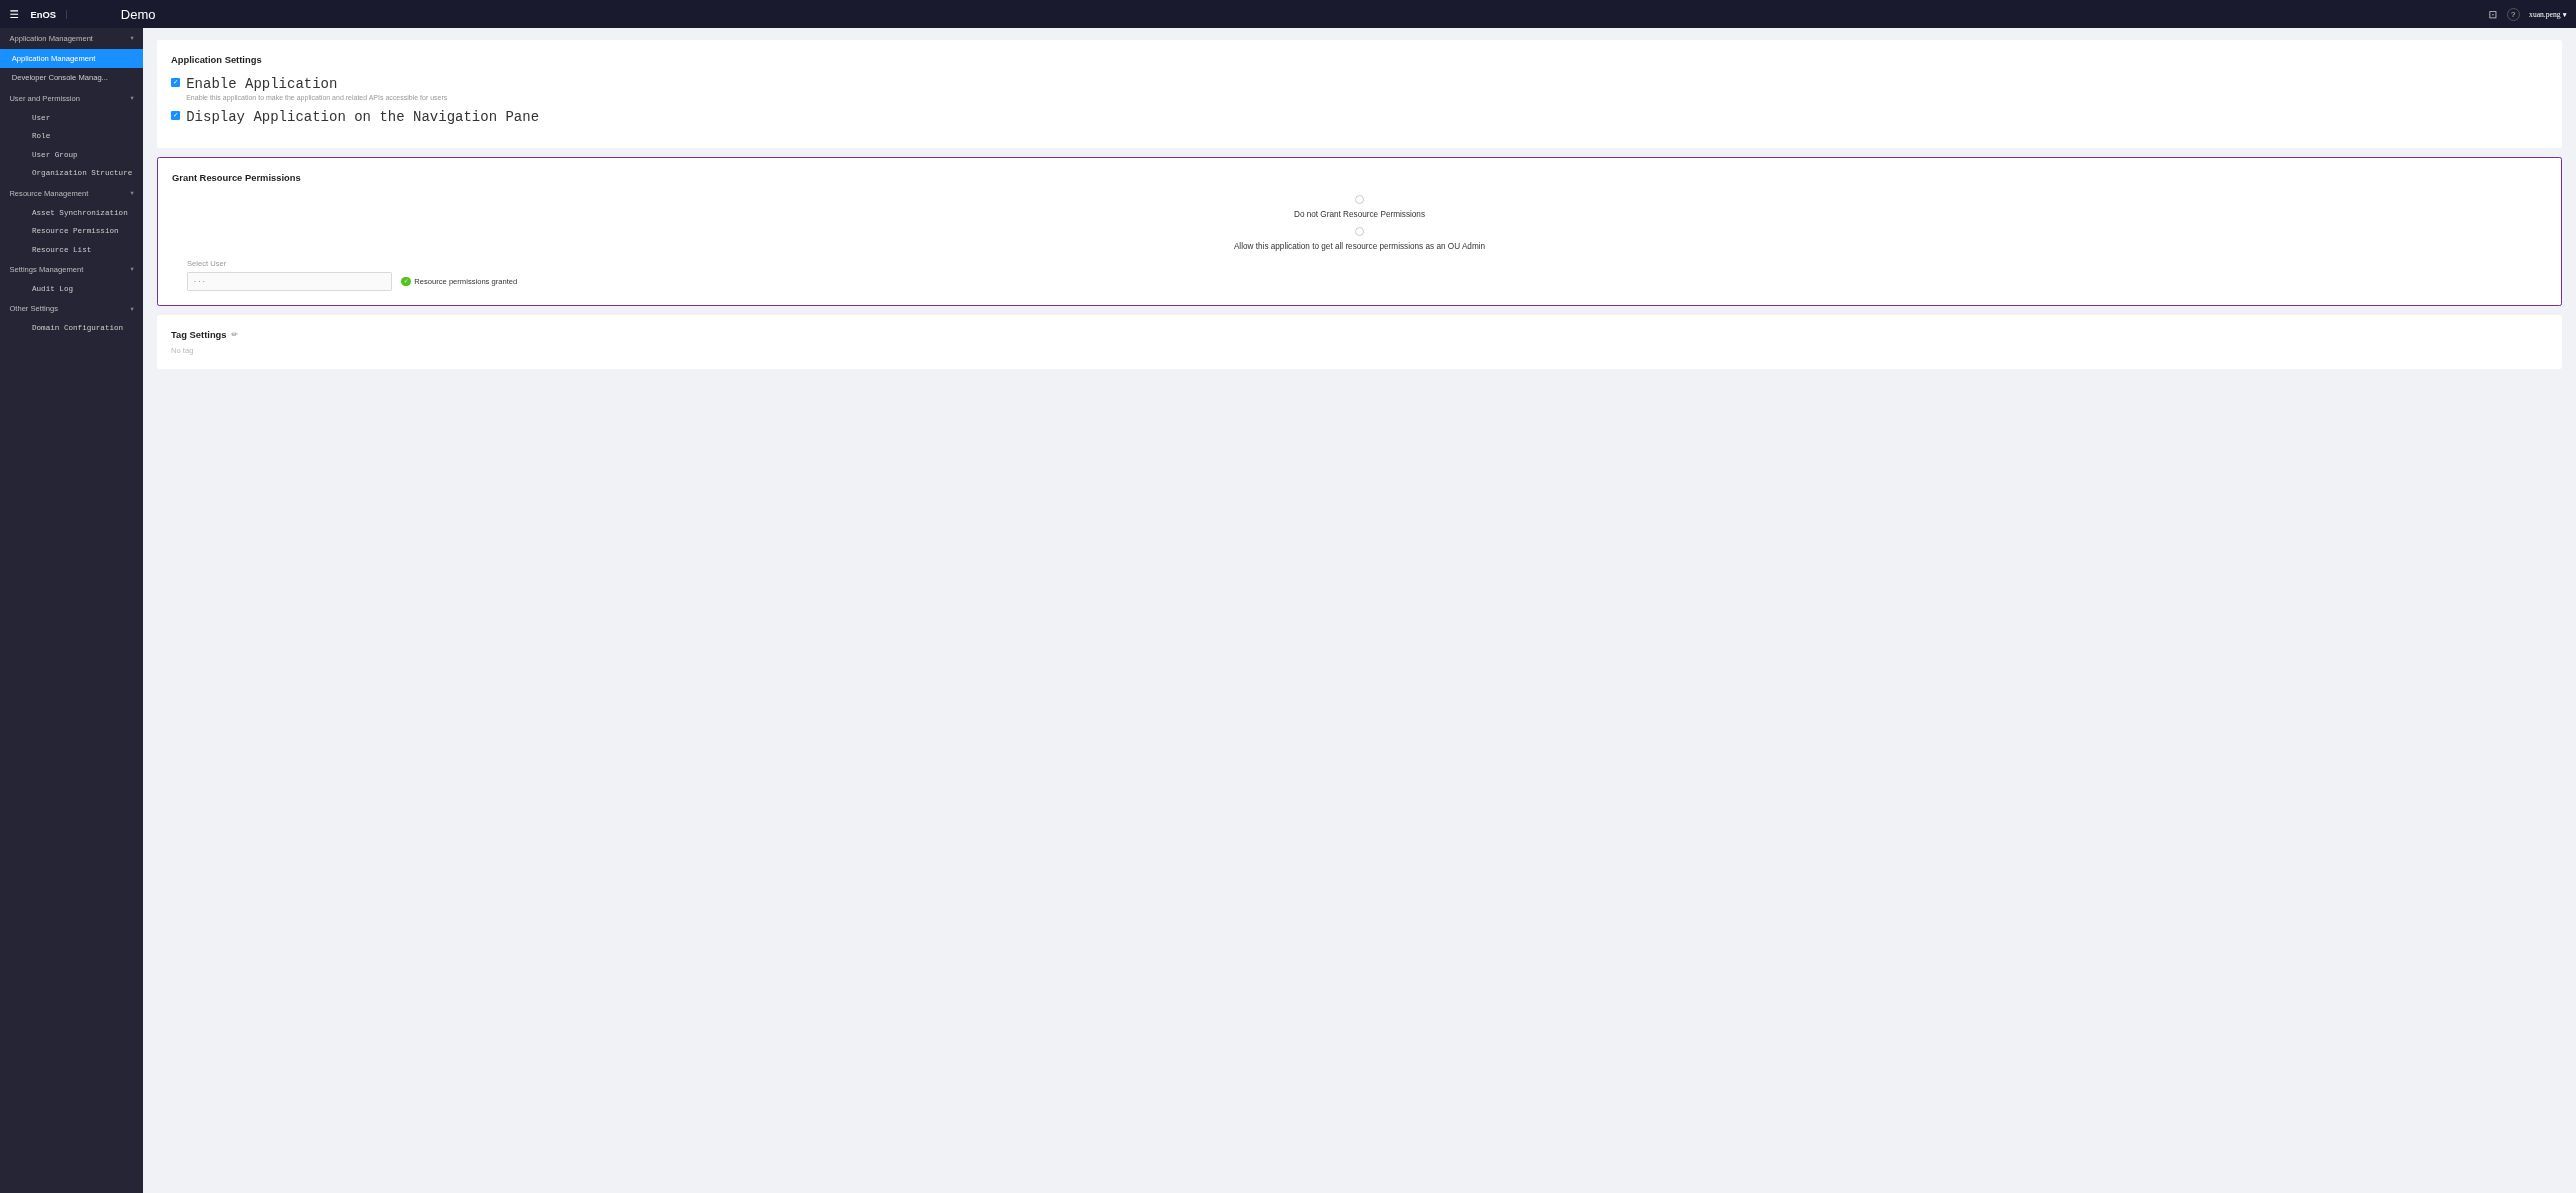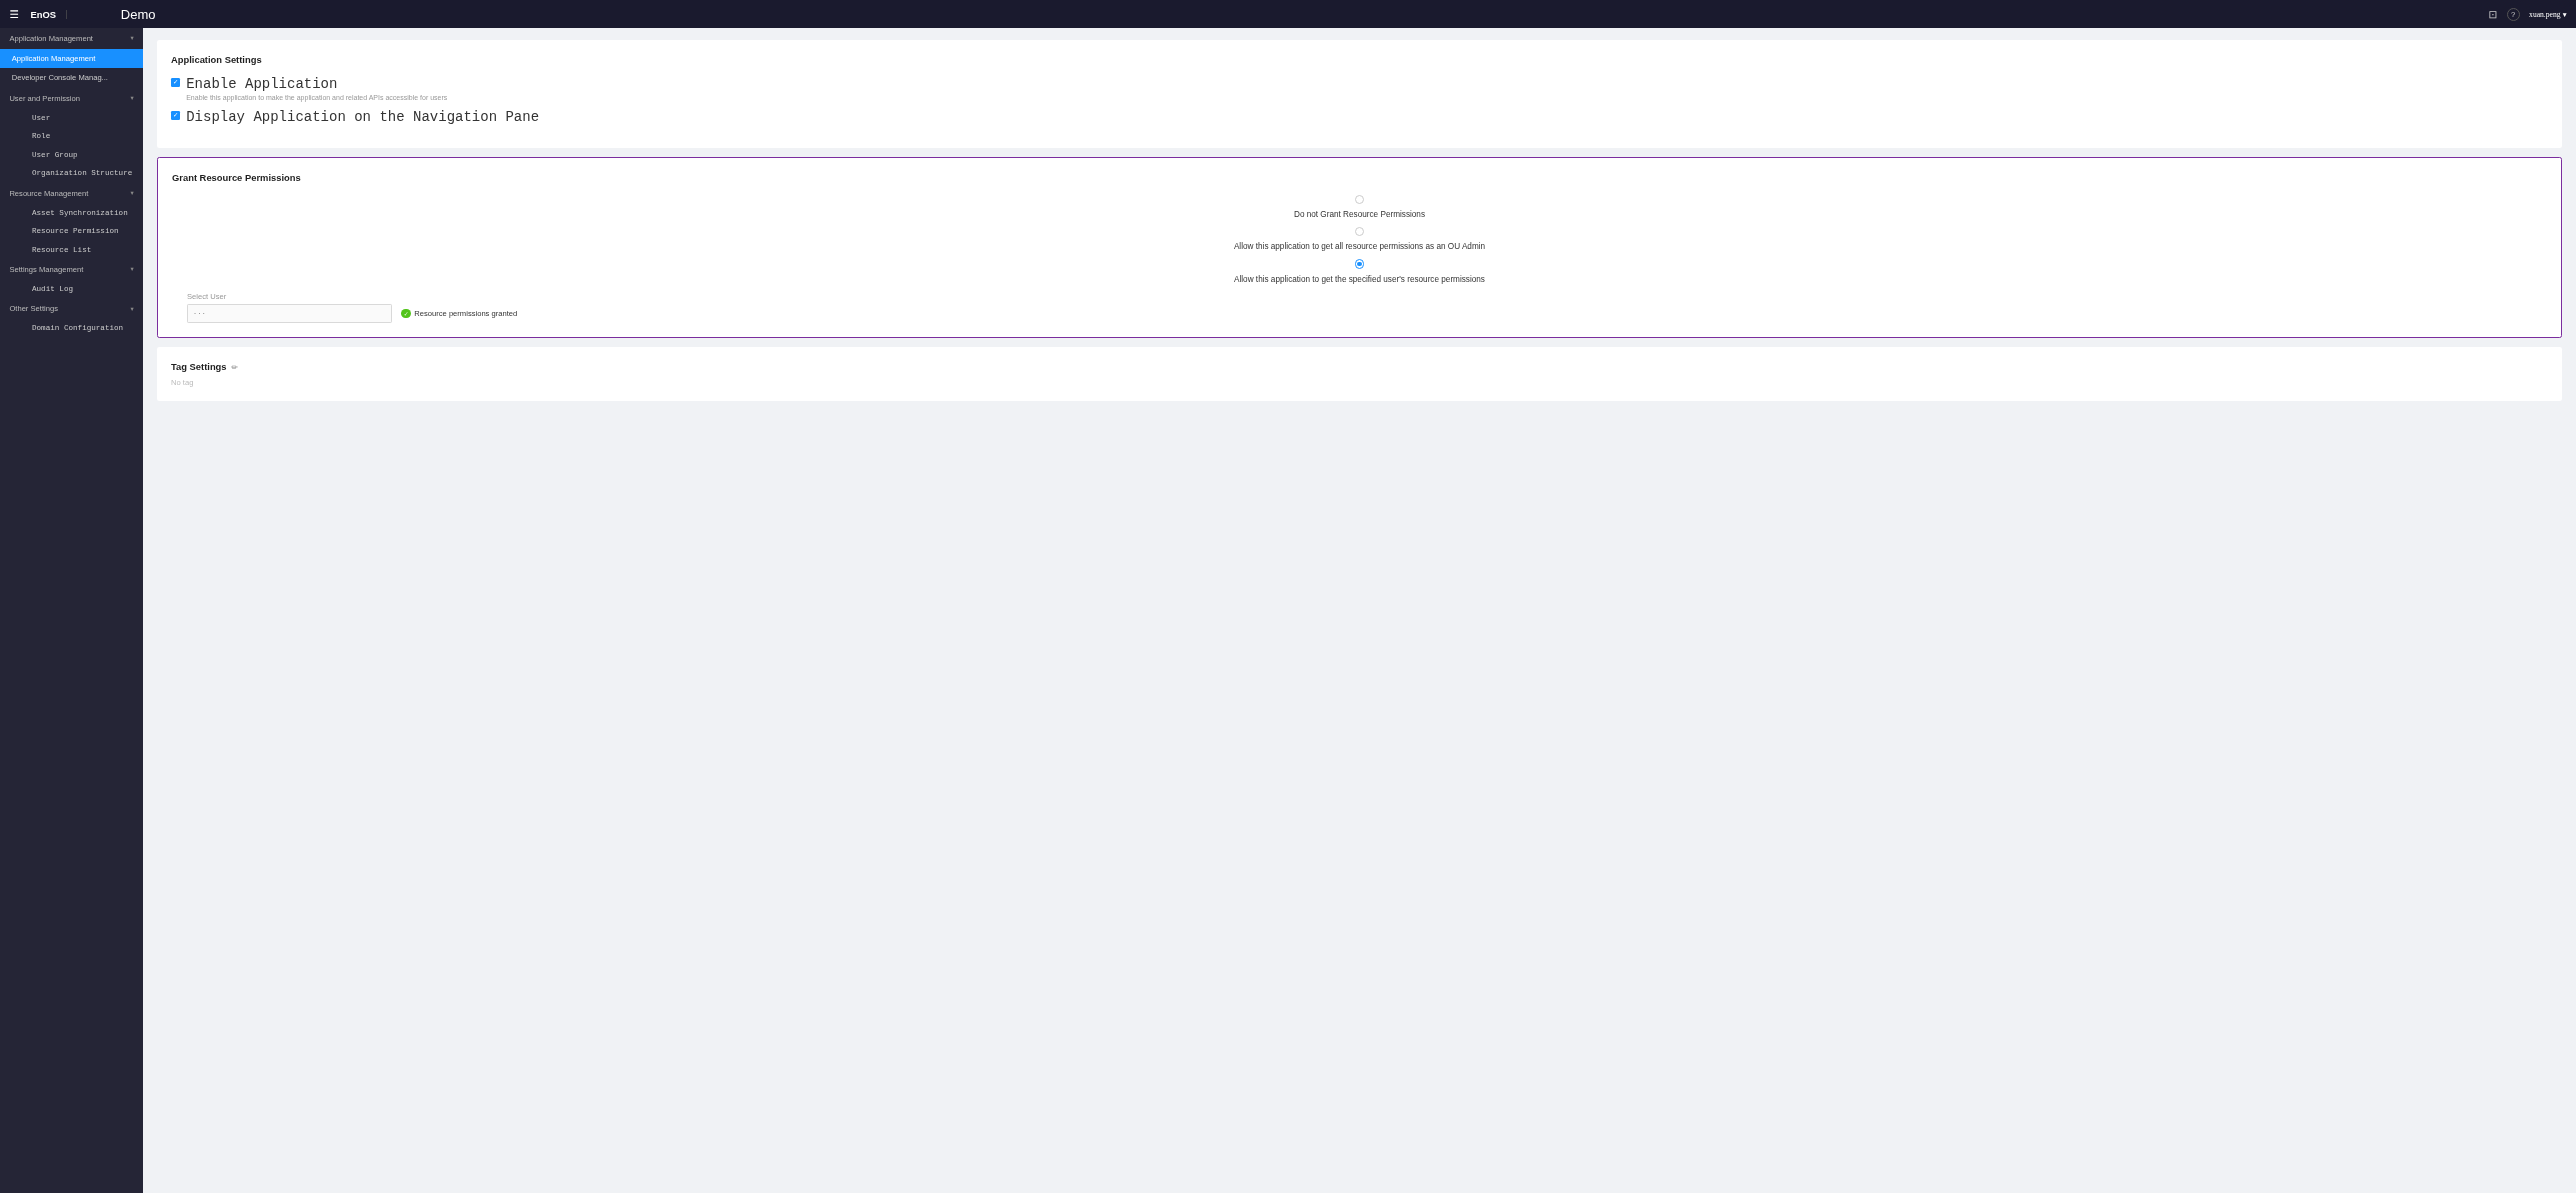--- a/index.html
+++ b/index.html
@@ -284,26 +284,20 @@
       <div class="radio-row">
         <div class="radio-outer"></div>
         <span class="radio-label">Do not Grant Resource Permissions</span>
       </div>
 
       <div class="radio-row">
         <div class="radio-outer"></div>
         <span class="radio-label">Allow this application to get all resource permissions as an OU Admin</span>
       </div>
 
-      <div class="radio-row">
-        <div class="radio-outer selected">
-          <div class="radio-inner"></div>
-        </div>
-        <span class="radio-label">Allow this application to get the specified user's resource permissions</span>
-      </div>
 
       <div class="select-user-area">
         <div class="select-user-label">Select User</div>
         <div class="select-user-row">
           <input class="select-user-input" type="text" style="color: rgb(187, 187, 187); letter-spacing: 1.8px;" placeholder="···">
           <div class="resource-granted">
             <div class="granted-dot">
               <span class="check">✓</span>
             </div>
             <span>Resource permissions granted</span>

